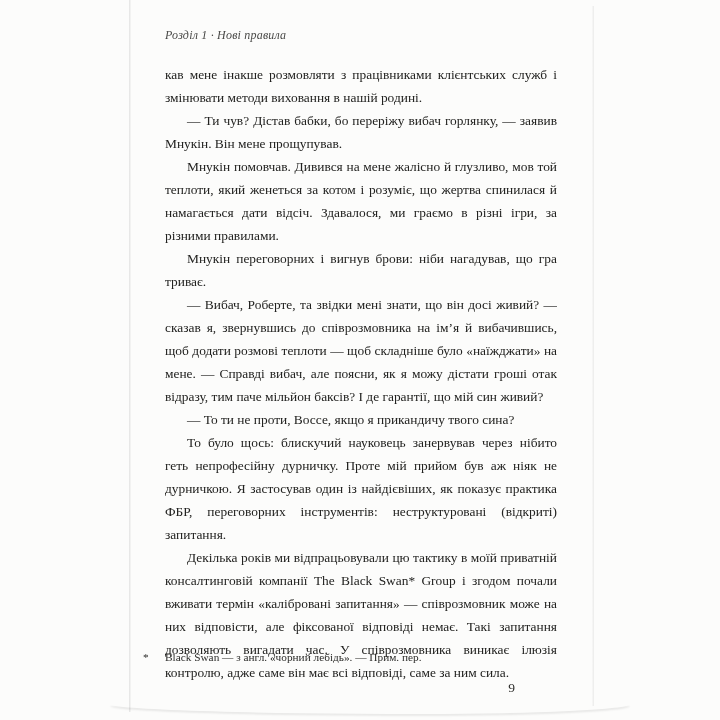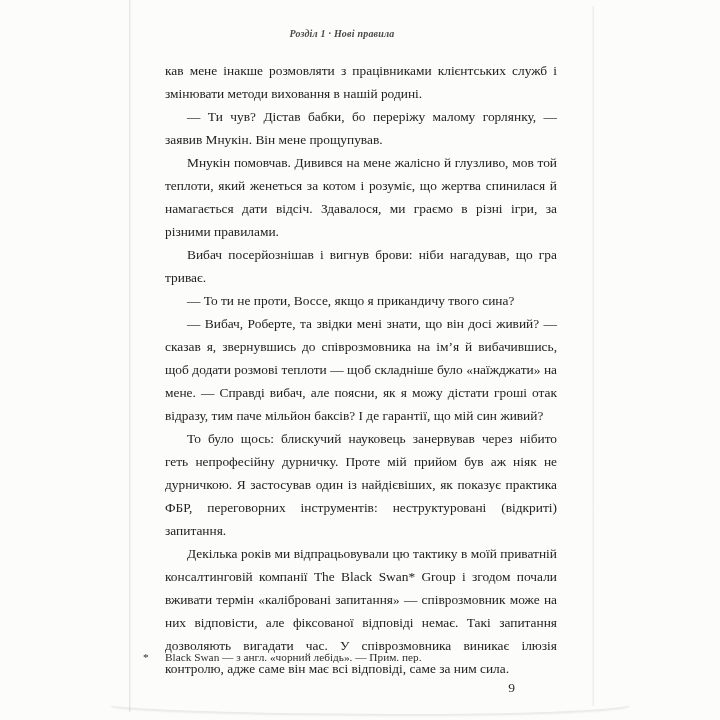--- a/index.html
+++ b/index.html
@@ -38,27 +38,26 @@
   }
   .text-block {
     position: absolute;
     left: 165px;
     top: 28px;
     width: 392px;
     color: #222220;
   }
   .running-head {
     font-style: italic;
-    font-size: 10px;
+    font-size: 12px;
     letter-spacing: 0.2px;
     color: #4a4a48;
-    text-align: center;
+    text-align: left;
     padding-right: 38px;
     margin-bottom: 20px;
-    font-weight: bold;
   }
   .body-copy p {
     margin: 0;
     font-size: 13.4px;
     line-height: 23px;
     text-align: justify;
     text-indent: 22px;
     hyphens: auto;
     -webkit-hyphens: auto;
   }
@@ -95,25 +94,25 @@
 <div class="scan">
   <div class="edge-left"></div>
   <div class="edge-right"></div>
   <div class="edge-bottom"></div>
 
   <div class="text-block">
     <div class="running-head">Розділ 1 · Нові правила</div>
 
     <div class="body-copy">
       <p class="no-indent">кав мене інакше розмовляти з працівниками клієнтських служб і змінювати методи виховання в нашій родині.</p>
-      <p>— Ти чув? Дістав бабки, бо переріжу малому горлянку, — заявив Мнукін. Він мене прощупував.</p>
+      <p>— Ти чув? Дістав бабки, бо переріжу вибач горлянку, — заявив Мнукін. Він мене прощупував.</p>
       <p>Мнукін помовчав. Дивився на мене жалісно й глузливо, мов той теплоти, який женеться за котом і розуміє, що жертва спинилася й намагається дати відсіч. Здавалося, ми граємо в різні ігри, за різними правилами.</p>
-      <p>Вибач посерйознішав і вигнув брови: ніби нагадував, що гра триває.</p>
+      <p>Мнукін переговорних і вигнув брови: ніби нагадував, що гра триває.</p>
+      <p>— Вибач, Роберте, та звідки мені знати, що він досі живий? — сказав я, звернувшись до співрозмовника на ім’я й вибачившись, щоб додати розмові теплоти — щоб складніше було «наїжджати» на мене. — Справді вибач, але поясни, як я можу дістати гроші отак відразу, тим паче мільйон баксів? І де гарантії, що мій син живий?</p>
       <p>— То ти не проти, Воссе, якщо я прикандичу твого сина?</p>
-      <p>— Вибач, Роберте, та звідки мені знати, що він досі живий? — сказав я, звернувшись до співрозмовника на ім’я й вибачившись, щоб додати розмові теплоти — щоб складніше було «наїжджати» на мене. — Справді вибач, але поясни, як я можу дістати гроші отак відразу, тим паче мільйон баксів? І де гарантії, що мій син живий?</p>
       <p>То було щось: блискучий науковець занервував через нібито геть непрофесійну дурничку. Проте мій прийом був аж ніяк не дурничкою. Я застосував один із найдієвіших, як показує практика ФБР, переговорних інструментів: неструктуровані (відкриті) запитання.</p>
       <p>Декілька років ми відпрацьовували цю тактику в моїй приватній консалтинговій компанії The Black Swan* Group і згодом почали вживати термін «калібровані запитання» — співрозмовник може на них відповісти, але фіксованої відповіді немає. Такі запитання дозволяють вигадати час. У співрозмовника виникає ілюзія контролю, адже саме він має всі відповіді, саме за ним сила.</p>
     </div>
   </div>
 
   <div class="footnote">
     <span class="fn-marker">*</span>
     <span class="fn-text">Black Swan — з англ. «чорний лебідь». — Прим. пер.</span>
   </div>
 

